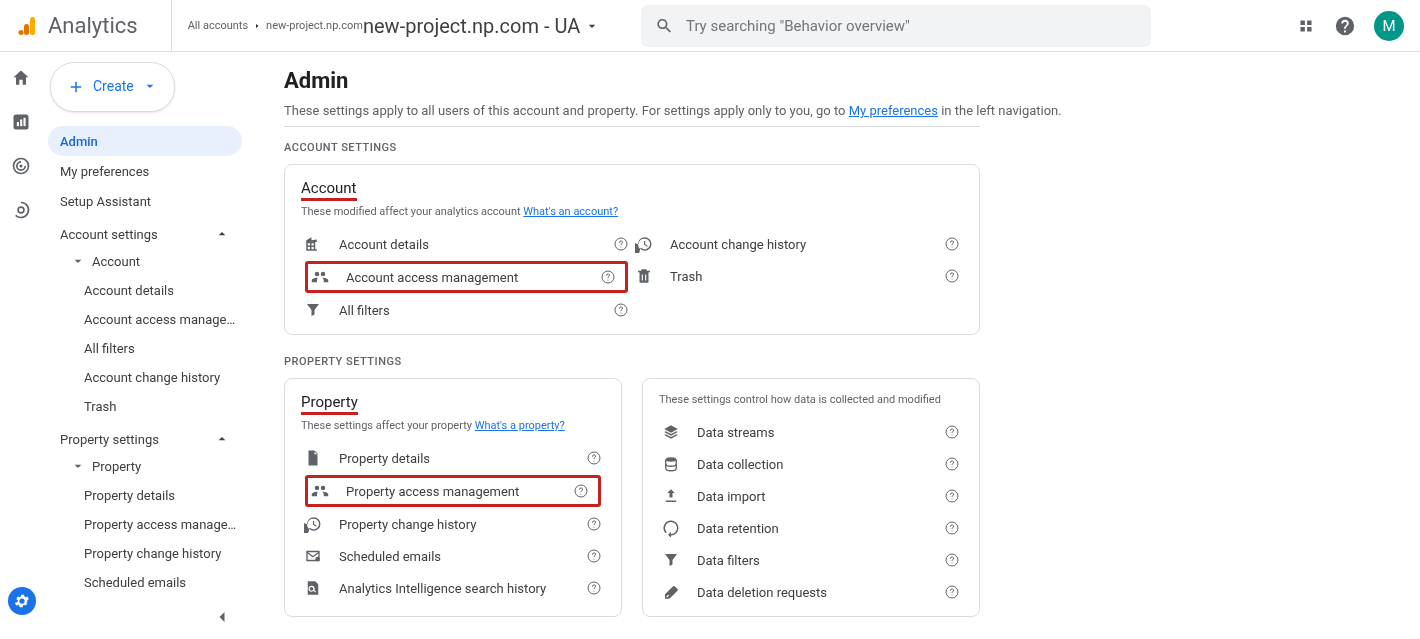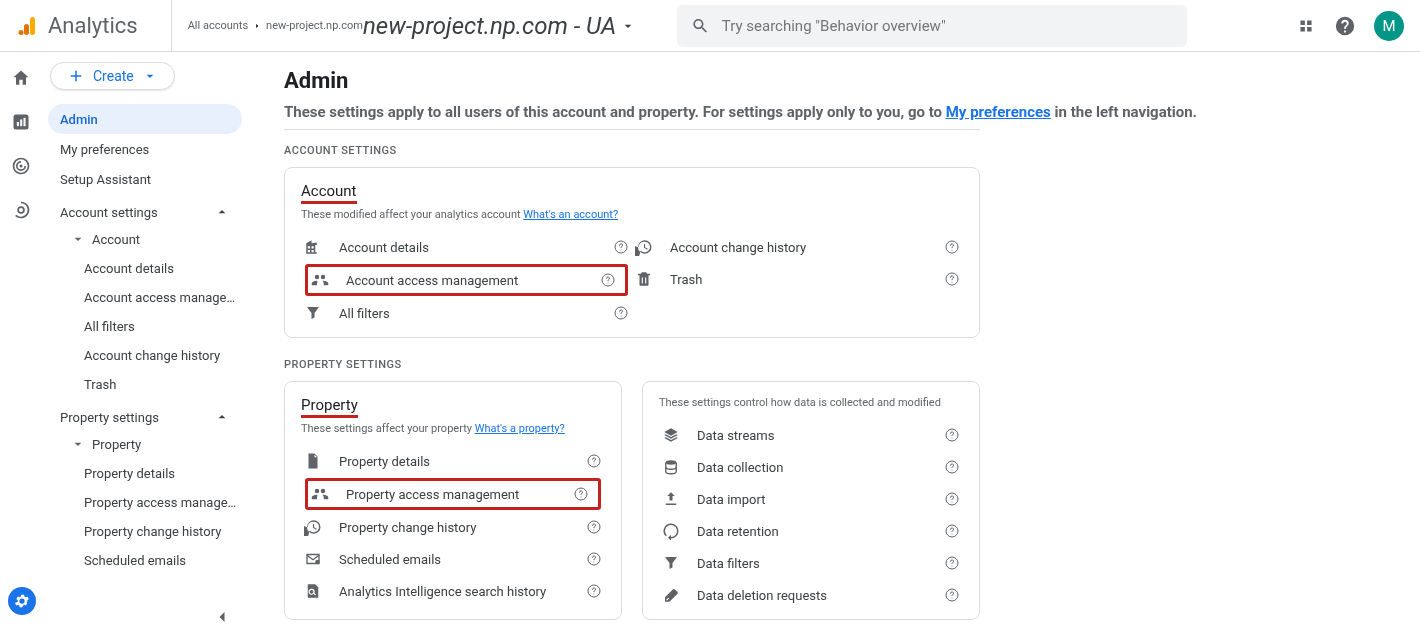--- a/index.html
+++ b/index.html
@@ -6,46 +6,46 @@
   body { background: #fff; color: #202124; font-size: 14px; }
   a { text-decoration: none; }
 
   
   .topbar { display: flex; align-items: center; height: 52px; border-bottom: 1px solid #dadce0; padding: 0 16px; gap: 33px; }
   .logo-block { display: flex; align-items: center; gap: 8px; }
   .logo-svg { width: 24px; height: 24px; }
   .logo-text { font-size: 22px; color: #5f6368; }
   .acct-block { border-left: 1px solid #dadce0; padding-left: 16px; height: 100%; display: flex; flex-direction: row; justify-content: center; }
   .acct-crumbs { font-size: 11px; color: #5f6368; display: flex; align-items: center; gap: 4px; }
-  .acct-name { font-size: 24px; color: #3c4043; display: flex; align-items: center; gap: 4px; font-style: italic; }
+  .acct-name { font-size: 20px; color: #3c4043; display: flex; align-items: center; gap: 4px; }
   .search-wrap { flex: 0 0 auto; margin-left: 8px;}
   .search { display: flex; align-items: center; background: #f1f3f4; border-radius: 6px; height: 42px; width: 510px; padding: 0 14px; gap: 12px; color: #5f6368; }
   .search-input { border: none; background: transparent; outline: none; font-size: 15px; color: #5f6368; width: 100%; }
   .topbar-spacer { flex: 1; }
   .top-icons { display: flex; align-items: center; gap: 18px; }
   .avatar { width: 30px; height: 30px; border-radius: 50%; background: #009688; color: #fff; display: flex; align-items: center; justify-content: center; font-size: 15px; }
 
   
   .layout { display: flex; height: calc(100vh - 52px); }
   .rail { width: 42px; display: flex; flex-direction: column; align-items: center; padding-top: 14px; gap: 20px; position: relative; }
   .rail-icon { width: 24px; height: 24px; display: flex; align-items: center; justify-content: center; color: #5f6368; cursor: pointer; }
   .rail-gear { position: absolute; bottom: 24px; left: 8px; width: 28px; height: 28px; border-radius: 50%; background: #1a73e8; color: #fff; display: flex; align-items: center; justify-content: center; }
 
   .sidebar { width: 206px; padding: 10px 6px 0 6px; position: relative; }
-  .create-btn { display: inline-flex; align-items: center; gap: 8px; border: 1px solid #dadce0; border-radius: 24px; padding: 4px 16px; color: #1a73e8; font-size: 14px; box-shadow: 0 1px 2px rgba(0,0,0,0.1); margin-left: 2px; margin-bottom: 14px; background:#fff;}
+  .create-btn { display: inline-flex; align-items: flex-start; gap: 8px; border: 1px solid #dadce0; border-radius: 24px; padding: 15px 16px; color: #1a73e8; font-size: 14px; box-shadow: 0 1px 2px rgba(0,0,0,0.1); margin-left: 2px; margin-bottom: 14px; background:#fff;}
   .sb-item { display: flex; align-items: center; height: 30px; padding: 0 12px; border-radius: 20px; color: #3c4043; font-size: 13px; cursor: pointer; }
   .sb-item.active { background: #e8f0fe; color: #1967d2; font-weight: 500; }
   .sb-section { display: flex; justify-content: space-between; align-items: center; padding: 10px 12px 4px 12px; color: #3c4043; font-size: 13px; }
   .sb-sub { display: flex; align-items: center; height: 30px; padding-left: 22px; font-size: 13px; color: #3c4043; cursor: pointer; gap:6px;}
   .sb-leaf { display: block; height: 29px; line-height: 29px; padding-left: 36px; font-size: 13px; color: #3c4043; cursor: pointer; white-space: nowrap; overflow: hidden; text-overflow: ellipsis; }
   .sb-collapse { position: absolute; bottom: 12px; right: 16px; color: #5f6368; }
 
   .main { flex: 1; padding: 16px 0 0 36px; overflow-y: auto; }
   .page-title { font-size: 22px; color: #202124; margin-bottom: 10px; }
-  .page-desc { font-size: 15px; color: #5f6368; margin-bottom: 6px; font-weight: bold; }
+  .page-desc { font-size: 13px; color: #5f6368; margin-bottom: 6px; }
   .page-desc a { color: #1a73e8; text-decoration: underline; }
   .hr { border: none; border-top: 1px solid #dadce0; margin: 8px 0 14px 0; width: 696px;}
   .section-label { font-size: 11px; font-weight: 500; letter-spacing: 0.5px; color: #5f6368; margin-bottom: 10px; }
 
   .card { border: 1px solid #dadce0; border-radius: 8px; padding: 14px 16px 8px 16px; width: 696px; margin-bottom: 20px; }
   .cards-row { display: flex; gap: 20px; }
   .cards-row .card { width: 338px; }
   .card-title { font-size: 15px; color: #202124; margin-bottom: 4px; display: inline-block; }
   .red-under { border-bottom: 3px solid #c5221f; padding-bottom: 1px; }
   .card-sub { font-size: 11px; color: #5f6368; margin-bottom: 10px; }

